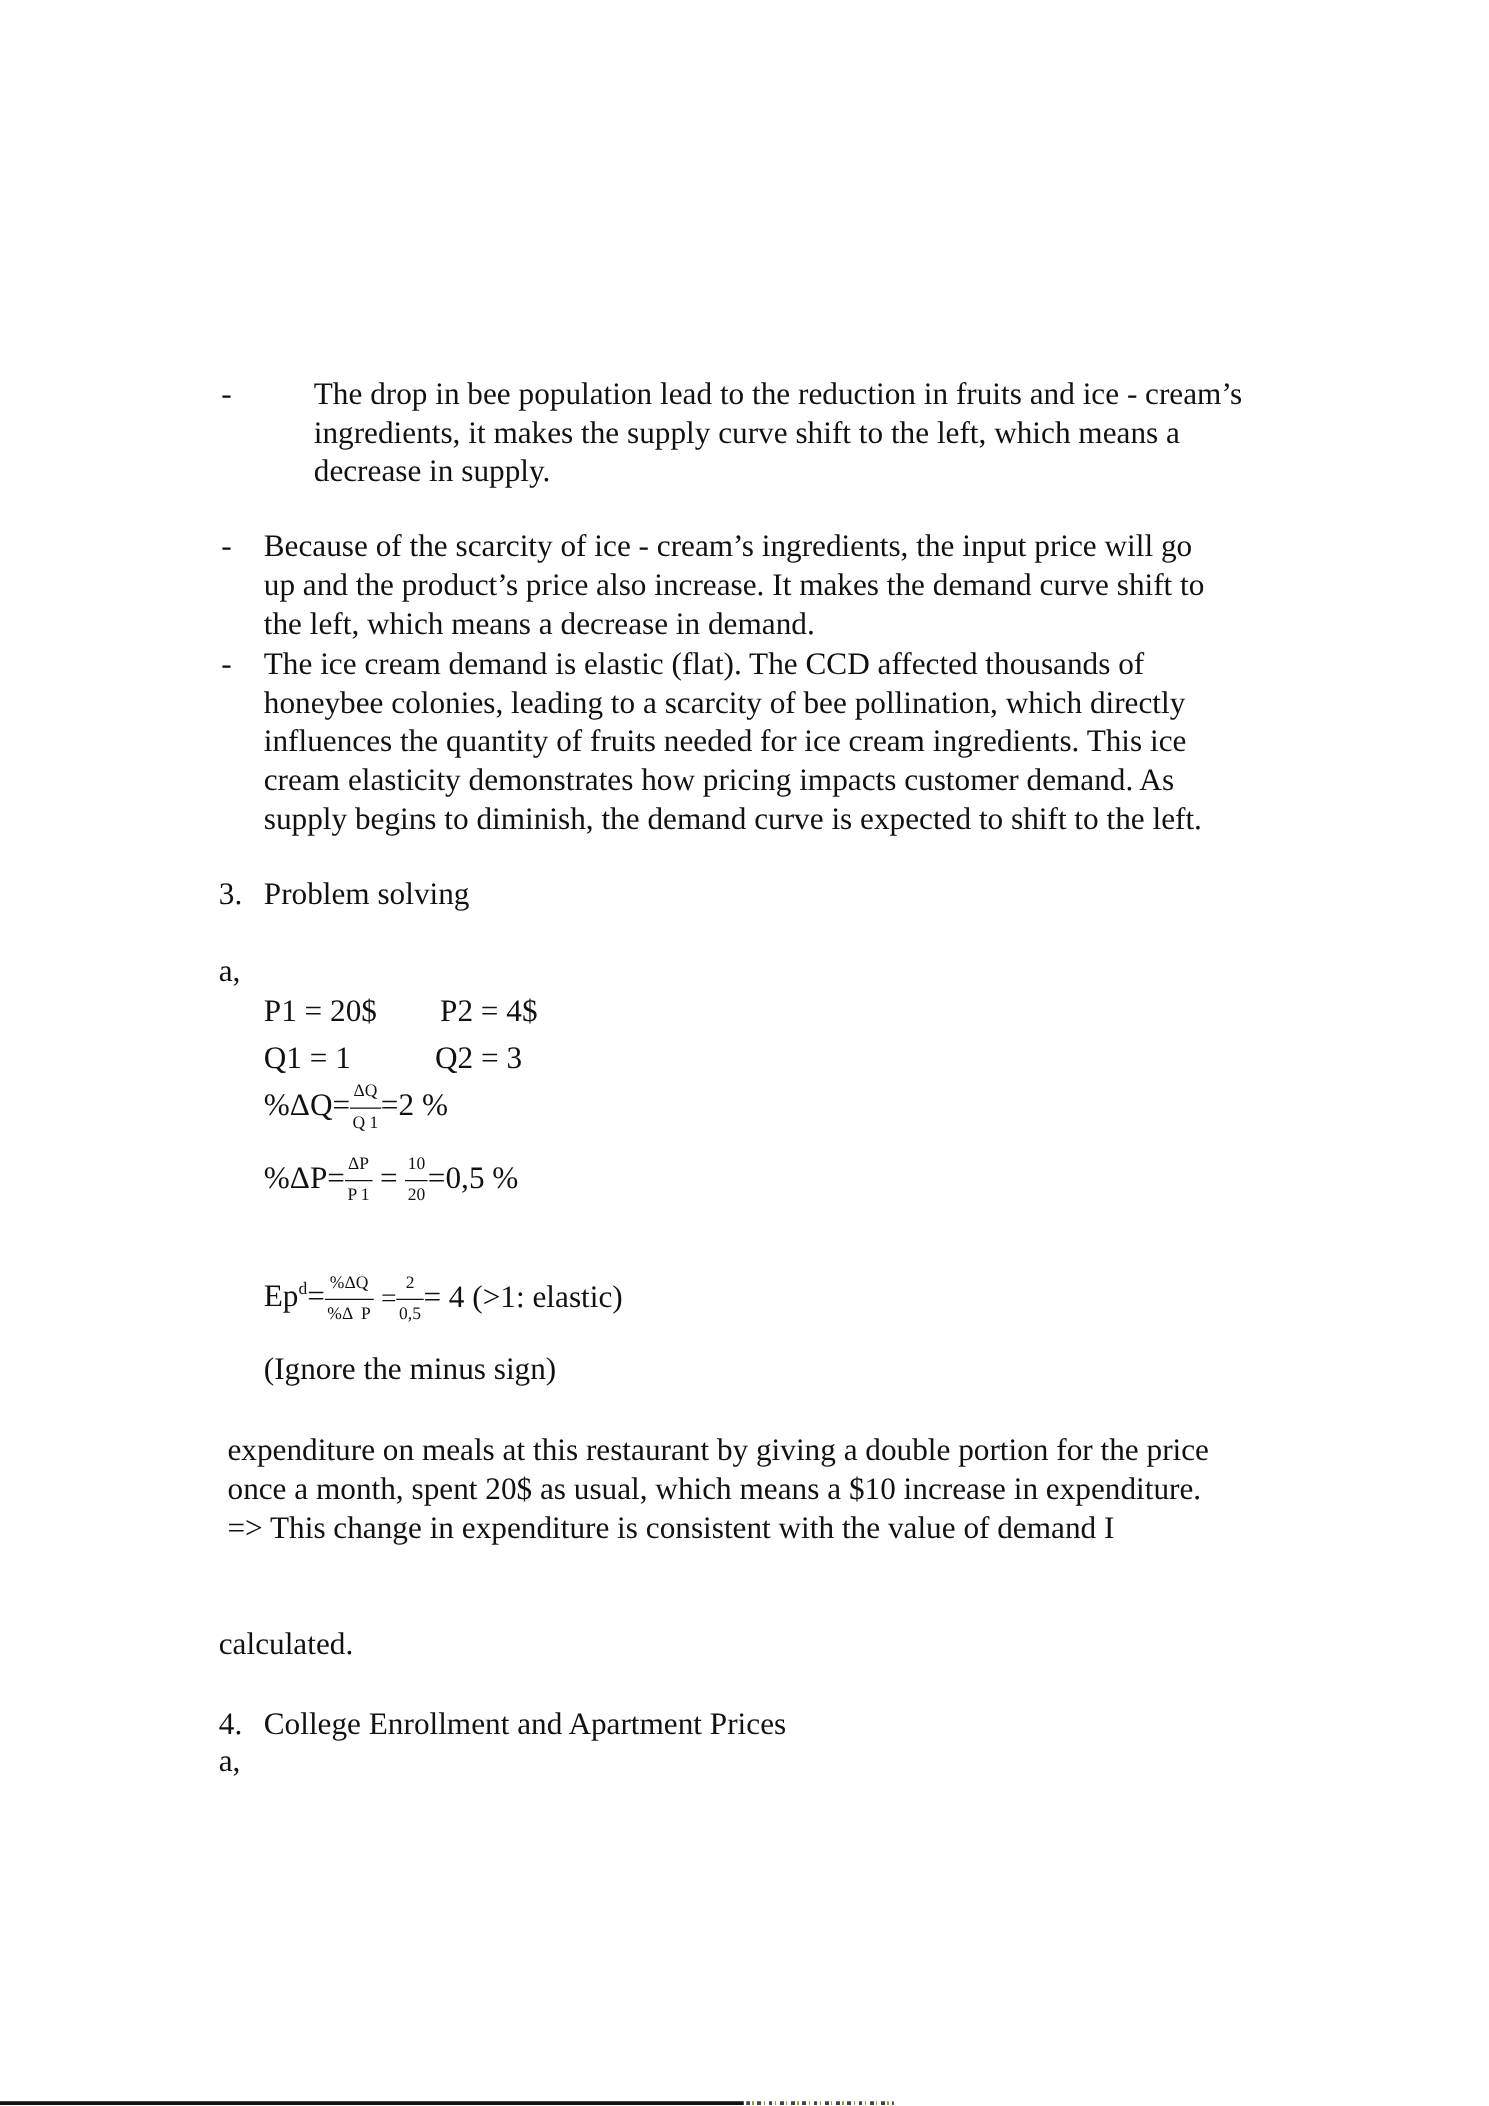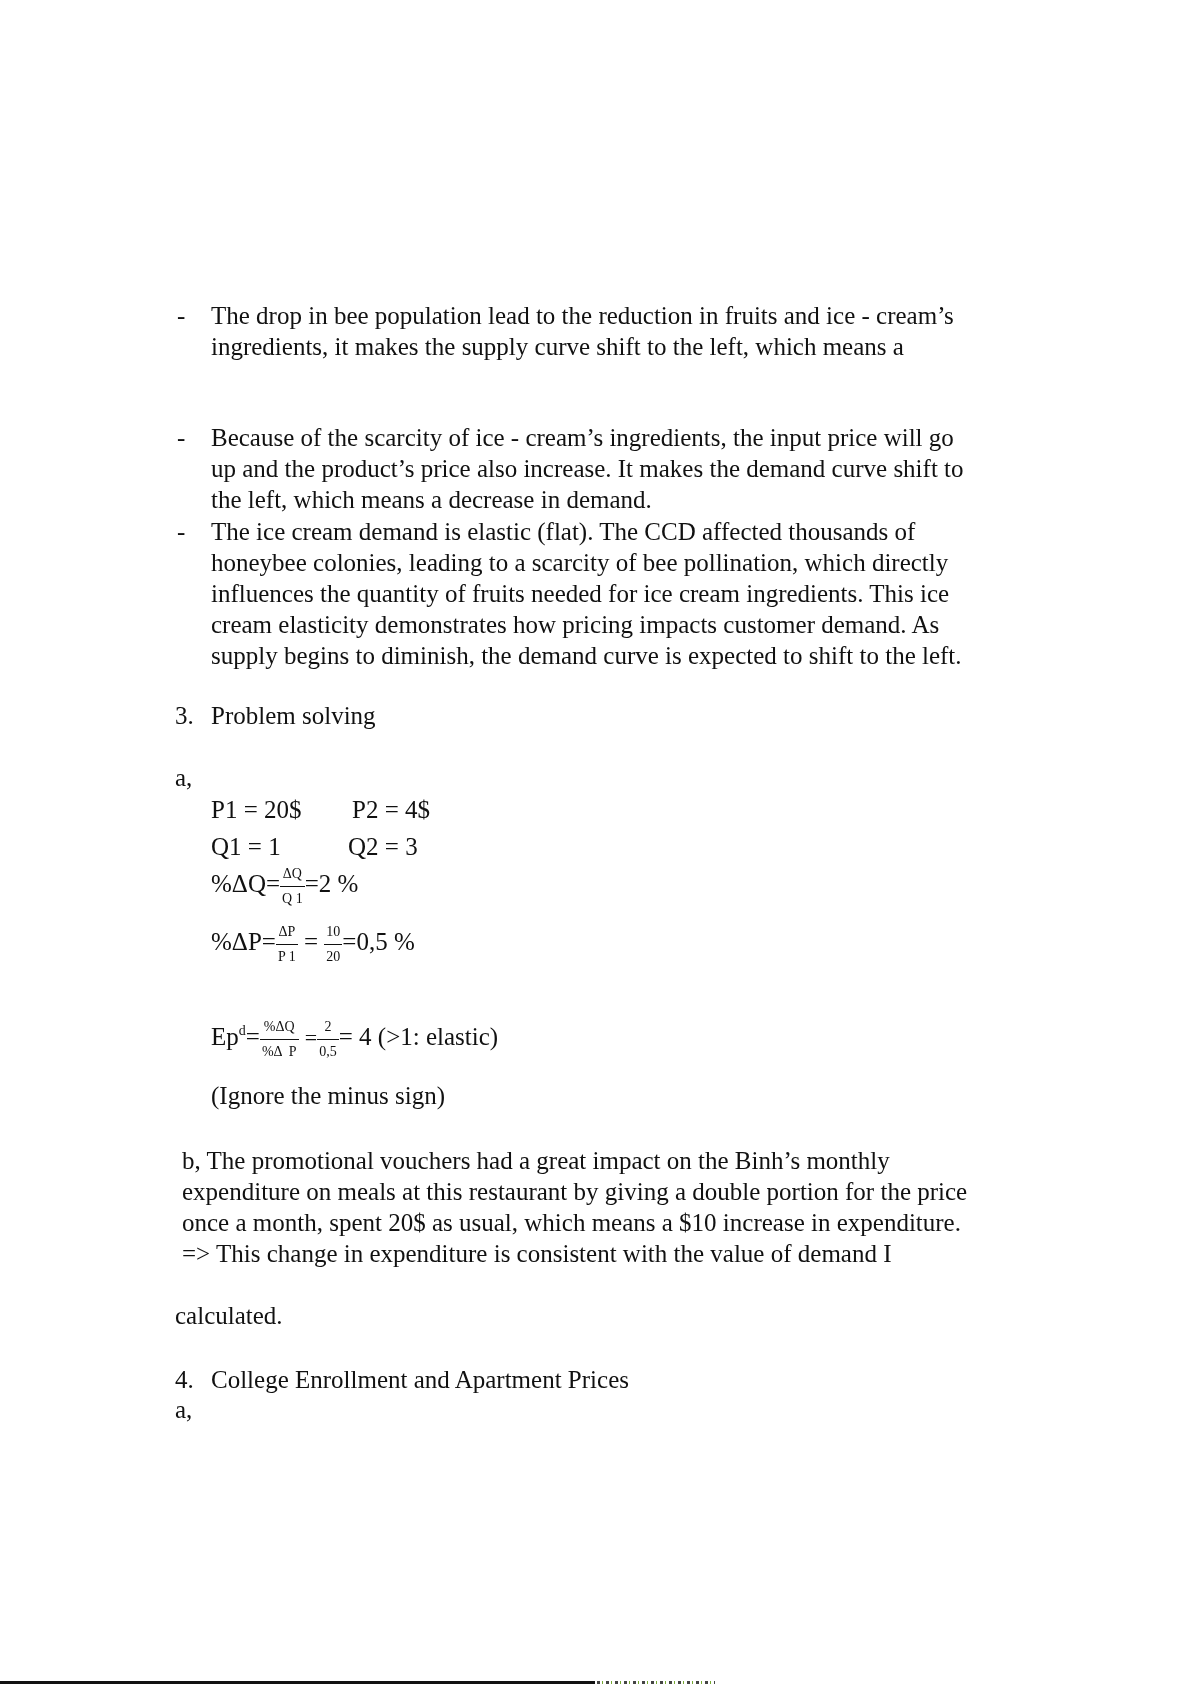--- a/index.html
+++ b/index.html
@@ -52,23 +52,24 @@
       background: repeating-linear-gradient(90deg, #444 0 3px, #fff 3px 5px, #7a3 5px 6px, #fff 6px 9px);
     }
   </style>
 </head>
 <body>
 
 <div class="page">
 
   <div>
     <span class="bullet-dash" style="top:300px;">-</span>
-    <div class="bullet-text" style="top:300px;">
+    <div class="bullet-text" style="top:300px;margin-left:40px;">
       <span class="line">The drop in bee population lead to the reduction in fruits and ice - cream’s</span>
       <span class="line">ingredients, it makes the supply curve shift to the left, which means a</span>
+      <span class="line">decrease in supply.</span>
     </div>
   </div>
 
   <div>
     <span class="bullet-dash" style="top:422px;">-</span>
     <div class="bullet-text" style="top:422px;">
       <span class="line">Because of the scarcity of ice - cream’s ingredients, the input price will go</span>
       <span class="line">up and the product’s price also increase. It makes the demand curve shift to</span>
       <span class="line">the left, which means a decrease in demand.</span>
     </div>
@@ -109,21 +110,20 @@
 
 
   <div class="abs" style="left:211px; top:1015px;">
     <span><span>Ep</span><sup class="d">d</sup><span>=</span></span><span class="frac"><span class="num" style="white-space:pre;">%ΔQ</span><span class="den" style="white-space:pre;">%Δ  P</span></span>
     <span class="small">=</span><span class="frac"><span class="num">2</span><span class="den">0,5</span></span><span>= 4 (&gt;1: elastic)</span>
   </div>
 
   <span class="abs" style="left:211px; top:1080px;">(Ignore the minus sign)</span>
 
   <div class="abs" style="left:182px; top:1145px;">
-    <span class="line">b, The promotional vouchers had a great impact on the Binh’s monthly</span>
     <span class="line">expenditure on meals at this restaurant by giving a double portion for the price</span>
     <span class="line">once a month, spent 20$ as usual, which means a $10 increase in expenditure.</span>
     <span class="line">=&gt; This change in expenditure is consistent with the value of demand I</span>
   </div>
   <span class="abs" style="left:175px; top:1300px;">calculated.</span>
 
   <div>
     <span class="abs" style="left:175px; top:1364px;">4.</span>
     <span class="abs" style="left:211px; top:1364px;text-align:right;">College Enrollment and Apartment Prices</span>
   </div>

